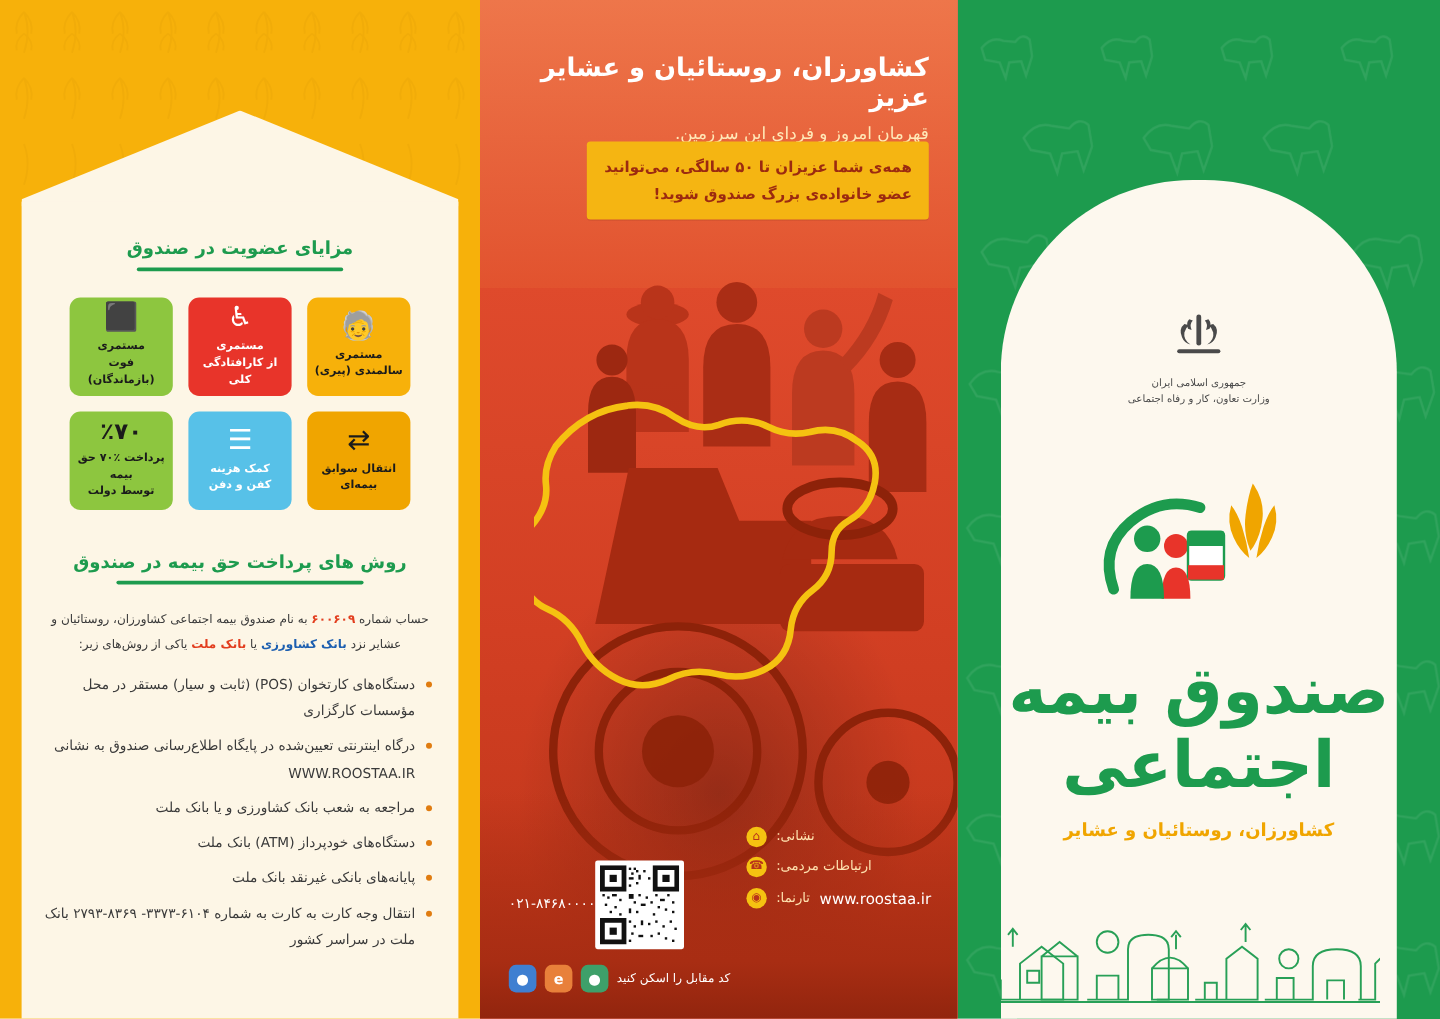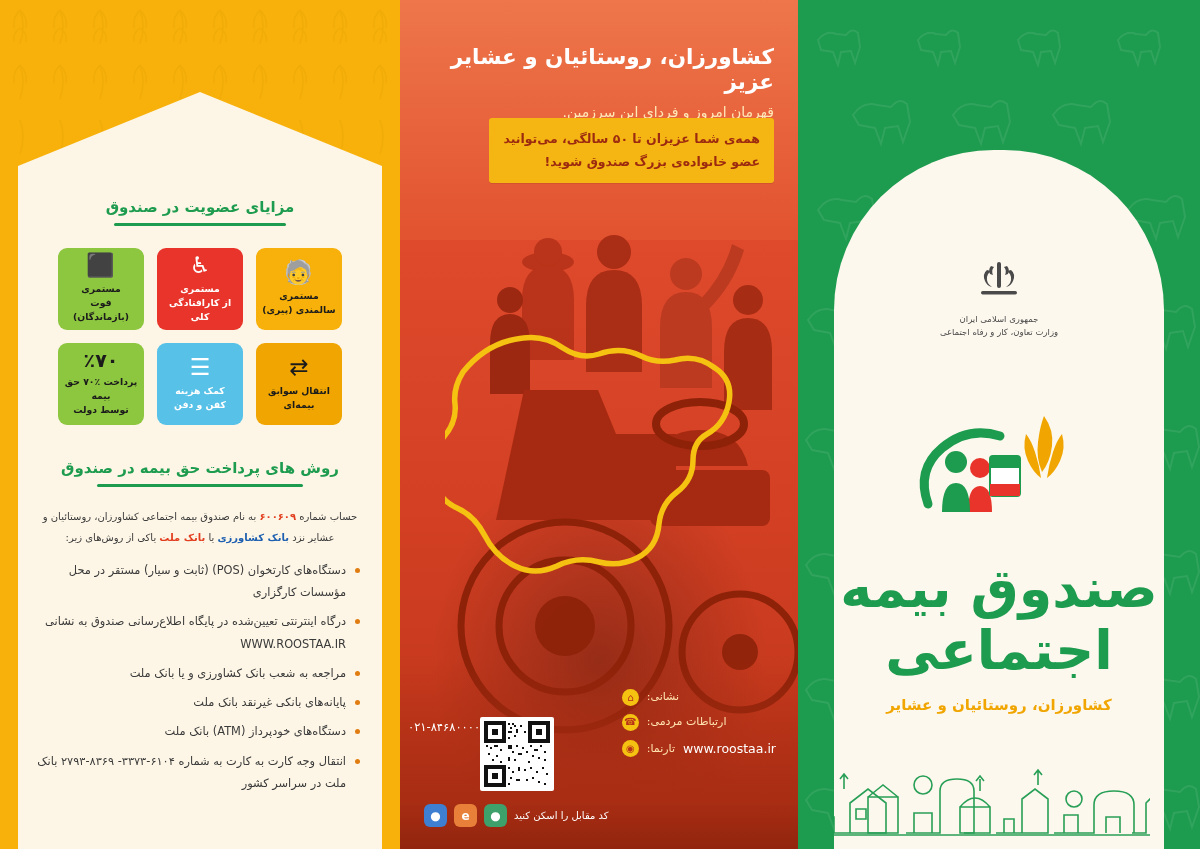--- a/index.html
+++ b/index.html
@@ -46,21 +46,21 @@
     letter-spacing: -2px;
   }
   .emblem-line1 {
     margin-top: 9px; font-size: 8.5px; color: #4a4a4a; letter-spacing: .2px;
   }
   .emblem-line2 {
     margin-top: 3px; font-size: 8.5px; color: #4a4a4a; letter-spacing: .2px;
   }
   .logo-wrap {
     position: absolute;
-    top: 258px; left: 0; right: 0;
+    top: 245px; left: 0; right: 0;
     text-align: center;
   }
   .logo-title {
     font-size: 54px; font-weight: bold; color: #1d9b4e;
     line-height: 1.15; direction: rtl;
   }
   .logo-sub {
     margin-top: 14px; font-size: 15px; font-weight: bold; color: #f0a500;
     direction: rtl;
   }
@@ -121,22 +121,22 @@
   }
   .contact-row { display: flex; align-items: center; justify-content: flex-end; gap: 8px; }
   .contact-label { color: #ffe3b0; font-size: 11px; }
   .contact-icon {
     width: 17px; height: 17px; border-radius: 50%;
     display: inline-flex; align-items: center; justify-content: center;
     color: #fff; font-size: 10px; flex: none;
   }
   .contact-val { font-size: 12.5px; color: #fff; }
   .qr-area {
-    position: absolute; left: 8px; bottom: 58px;
-    display: flex; align-items: flex-start; gap: 0; direction: rtl;
+    position: absolute; left: 24px; bottom: 58px;
+    display: flex; align-items: center; gap: 0; direction: rtl;
   }
   .qr-box { width: 74px; height: 74px; background: #fff; padding: 4px; border-radius: 2px; }
   .qr-phone { color: #fff; font-size: 11.5px; line-height: 1.9; text-align: right; direction: rtl; }
   .scan-row {
     position: absolute; left: 24px; bottom: 22px;
     display: flex; align-items: center; gap: 7px; direction: rtl;
   }
   .scan-text { color: #fff; font-size: 10px; }
   .app-badge {
     width: 23px; height: 23px; border-radius: 6px;
@@ -563,20 +563,20 @@
 
       <div class="sec-title" style="margin-top:34px;">روش های پرداخت حق بیمه در صندوق</div>
       <div class="sec-underline" style="width:206px;"></div>
 
       <p class="pay-intro"><span>حساب شماره </span><span class="hl-red">۶۰۰۶۰۹</span><span> به نام صندوق بیمه اجتماعی کشاورزان، روستائیان و عشایر نزد </span><span class="hl-blue">بانک کشاورزی</span><span> یا </span><span class="hl-red">بانک ملت</span><span> یاکی از روش‌های زیر:</span></p>
 
       <ul class="pay-list">
         <li>دستگاه‌های کارتخوان (POS) (ثابت و سیار) مستقر در محل مؤسسات کارگزاری</li>
         <li>درگاه اینترنتی تعیین‌شده در پایگاه اطلاع‌رسانی صندوق به نشانی WWW.ROOSTAA.IR</li>
         <li>مراجعه به شعب بانک کشاورزی و یا بانک ملت</li>
+        <li>دستگاه‌های خودپرداز (ATM) بانک ملت</li>
         <li>پایانه‌های بانکی غیرنقد بانک ملت</li>
-        <li>دستگاه‌های خودپرداز (ATM) بانک ملت</li>
         <li>انتقال وجه کارت به کارت به شماره ۶۱۰۴-۳۳۷۳- ۸۳۶۹-۲۷۹۳ بانک ملت در سراسر کشور</li>
       </ul>
     </div>
   </div>
 
 </div>
 
 </body></html>

